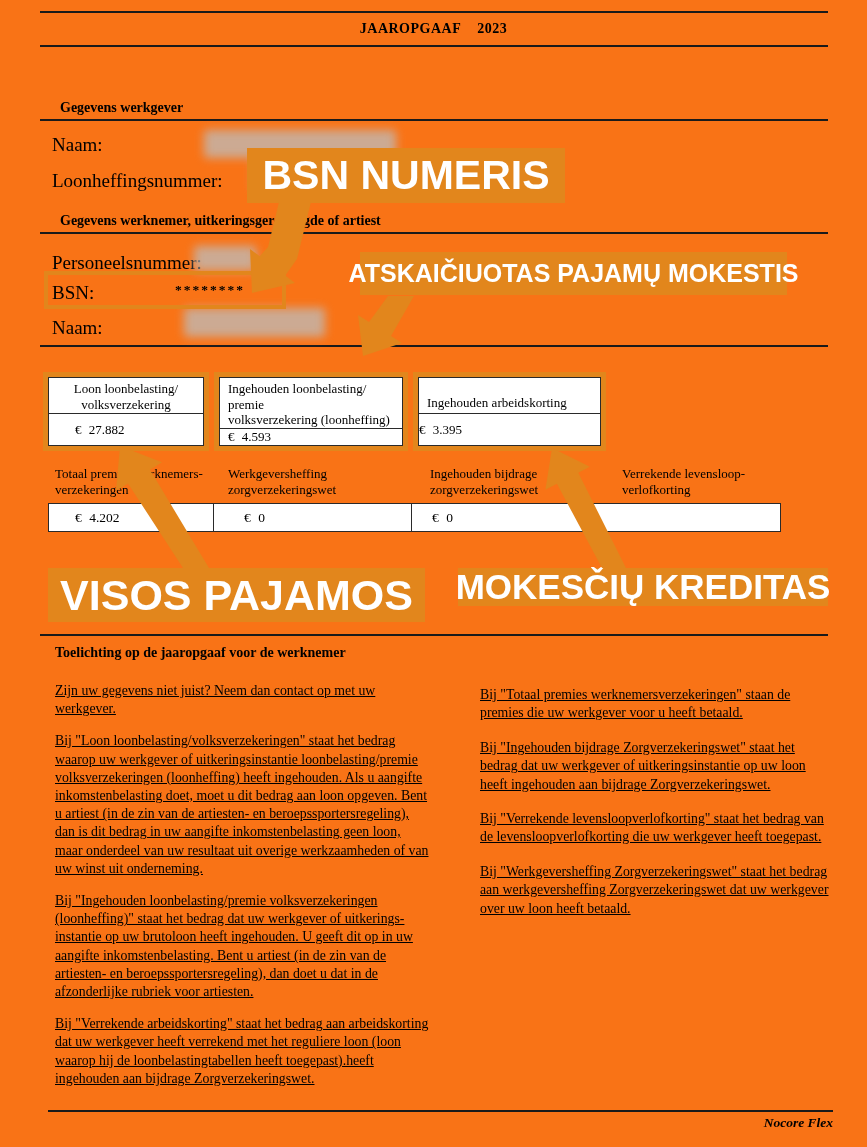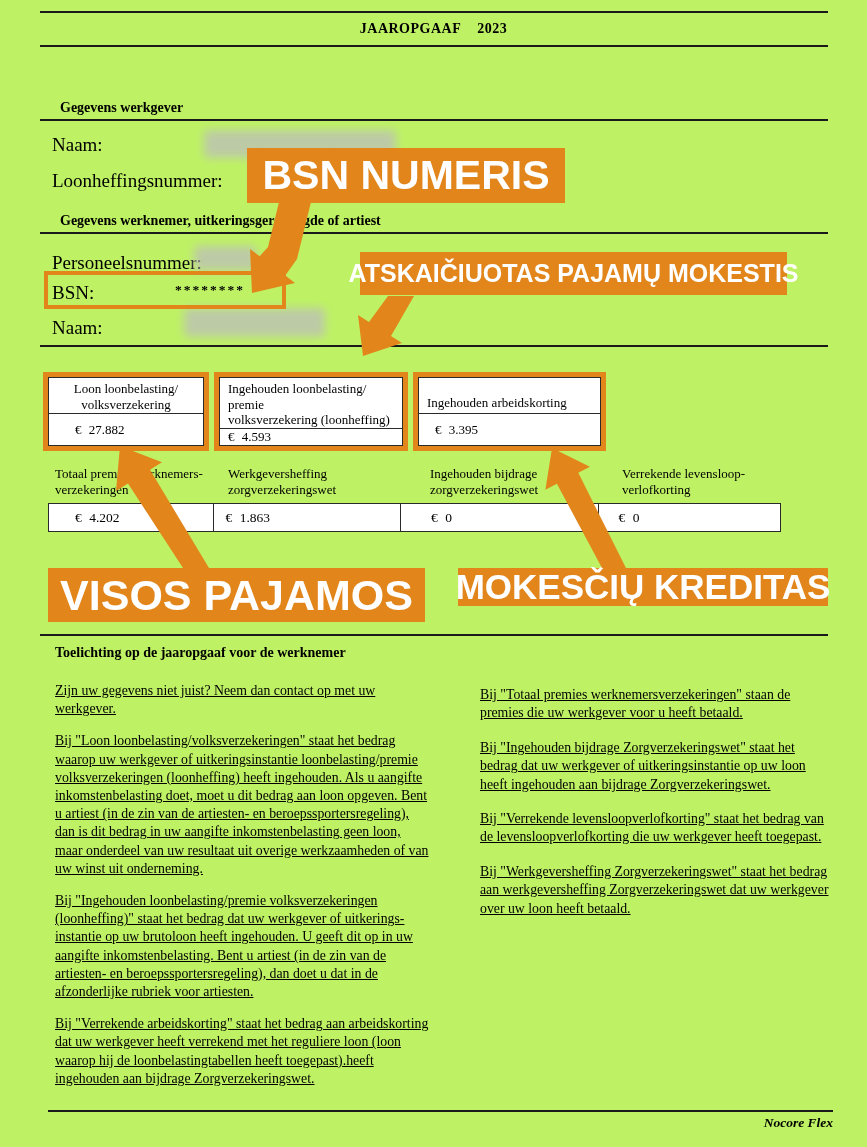--- a/index.html
+++ b/index.html
@@ -1,18 +1,18 @@
 <!DOCTYPE html>
 <html style="--accent: #E2861C;"><head>
 <meta charset="utf-8">
 <style>
   :root { --accent:#E2861C; --ink:#1a1a1a; }
   * { margin:0; padding:0; box-sizing:border-box; }
   body { background:#ffffff; font-family:"Liberation Serif","DejaVu Serif",serif; color:#000; }
-  .page { position:relative; width:867px; height:1147px; background:#bef264; overflow:hidden; }
+  .page { position:relative; width:867px; height:1147px; background:#f97316; overflow:hidden; }
   .hline { position:absolute; height:2px; background:var(--ink); }
   .hline.thin { height:1.5px; }
   .doc-title { position:absolute; top:21px; left:0; width:867px; text-align:center;
                font-weight:bold; font-size:14px; letter-spacing:0.5px; }
   .doc-title .gap { display:inline-block; width:16px; }
   .section-heading { position:absolute; font-weight:bold; font-size:14px; }
   .field-label { position:absolute; font-size:19px; }
   .redacted { position:absolute; background:#bdbdbd; filter:blur(5px); border-radius:3px; opacity:0.75; z-index:1; }
   .bsn-value { position:absolute; font-size:13.5px; letter-spacing:2px; font-weight:bold; }
   
@@ -90,36 +90,35 @@
   <div class="amt-box" style="left:214px;top:372px;width:194px;height:79px">
     <div class="amt-inner">
       <div class="amt-head">Ingehouden loonbelasting/ premie
 volksverzekering (loonheffing)</div>
       <div class="amt-val" style="padding-left:8px">€ 4.593</div>
     </div>
   </div>
   <div class="amt-box" style="left:413px;top:372px;width:193px;height:79px">
     <div class="amt-inner">
       <div class="amt-head bottom">Ingehouden arbeidskorting</div>
-      <div class="amt-val" style="padding-left:16px">€ 3.395</div>
+      <div class="amt-val" style="">€ 3.395</div>
     </div>
   </div>
 
   <div class="row2-head" style="left:55px;top:466px;width:165px">Totaal premies werknemers-
 verzekeringen</div>
   <div class="row2-head" style="left:228px;top:466px;width:175px">Werkgeversheffing
 zorgverzekeringswet</div>
   <div class="row2-head" style="left:430px;top:466px;width:175px">Ingehouden bijdrage
 zorgverzekeringswet</div>
   <div class="row2-head" style="left:622px;top:466px;width:165px">Verrekende levensloop-
 verlofkorting</div>
 
   <div class="amt-strip" style="left:48px;top:503px;width:733px;height:29px">
     <div class="amt-cell" style="width:164px;padding-left:26px">€ 4.202</div>
-    <div class="amt-cell" style="width:188px;padding-left:12px">€ 1.863</div>
     <div class="amt-cell" style="width:198px;padding-left:30px">€ 0</div>
     <div class="amt-cell" style="width:183px;padding-left:20px">€ 0</div>
   </div>
 
   <div class="callout" style="left:48px;top:568px;width:377px;height:54px;font-size:43px">VISOS PAJAMOS</div>
   <div class="callout" style="left:458px;top:568px;width:370px;height:38px;font-size:35px">MOKESČIŲ KREDITAS</div>
 
   <div class="hline thin" style="top:634px;left:40px;width:788px"></div>
   <div class="section-heading" style="top:645px;left:55px">Toelichting op de jaaropgaaf voor de werknemer</div>
 

